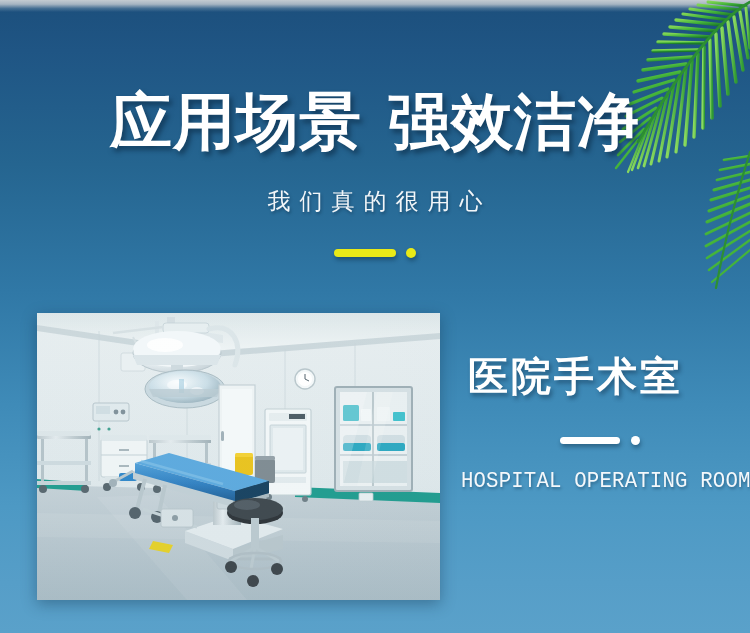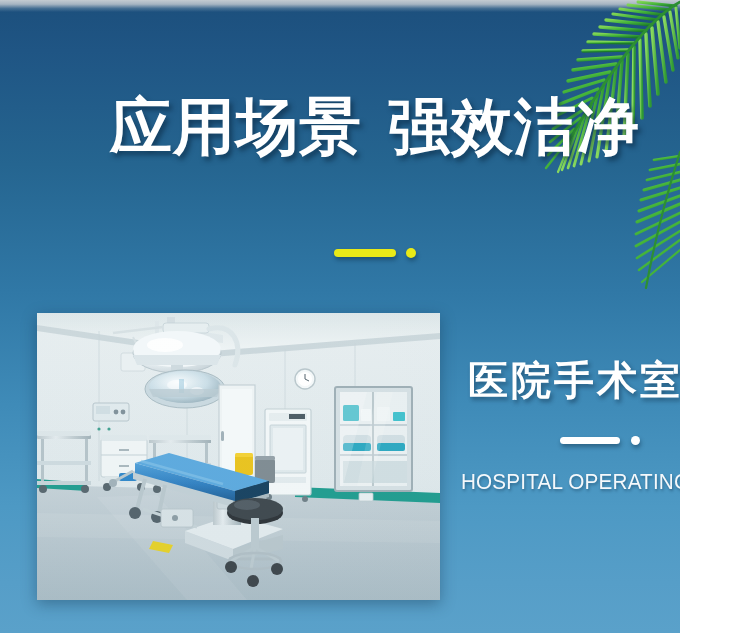--- a/index.html
+++ b/index.html
@@ -2,24 +2,24 @@
 <html><head>
 <meta charset="utf-8">
 <style>
   html, body {
     margin: 0;
     padding: 0;
     background: #ffffff;
   }
   .banner {
     position: relative;
-    width: 680px;
+    width: 750px;
     height: 633px;
     overflow: hidden;
-    font-family: Liberation Sans, sans-serif;
+    font-family: Liberation Mono, monospace;
     background: linear-gradient(to bottom,
         #1c4f7c 0%,
         #1f5584 8%,
         #256590 26%,
         #3078a6 46%,
         #3f8bb8 64%,
         #4d99c4 80%,
         #569ec8 92%,
         #5aa1ca 100%);
   }
@@ -250,20 +250,21 @@
         </g>
         <path d="M200 152 C 186 196, 174 244, 166 288" stroke="#2c8f33" stroke-width="2.2" fill="none" stroke-linecap="round"></path>
       </g>
     </svg>
   </div>
 
   <div class="headline">
     <span>应用场景</span><span class="gap"></span><span>强效洁净</span>
   </div>
 
+  <div class="subhead">我们真的很用心</div>
 
   <div class="divider" id="divider-yellow">
     <span class="bar"></span>
     <span class="dot"></span>
   </div>
 
   <div class="photo">
     <svg width="403" height="287" viewBox="0 0 403 287">
       <defs>
         <linearGradient id="wallG" x1="0" y1="0" x2="0" y2="1">

